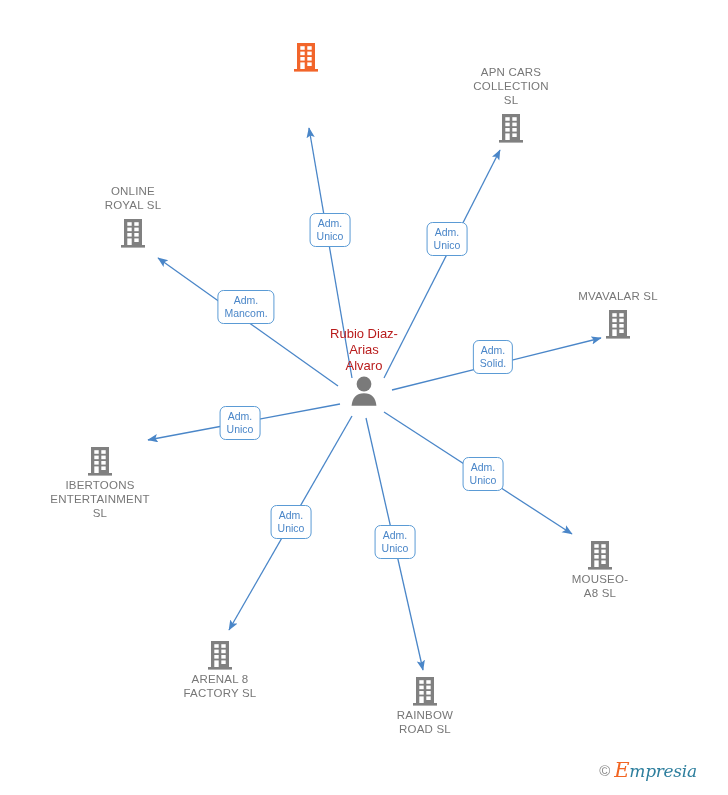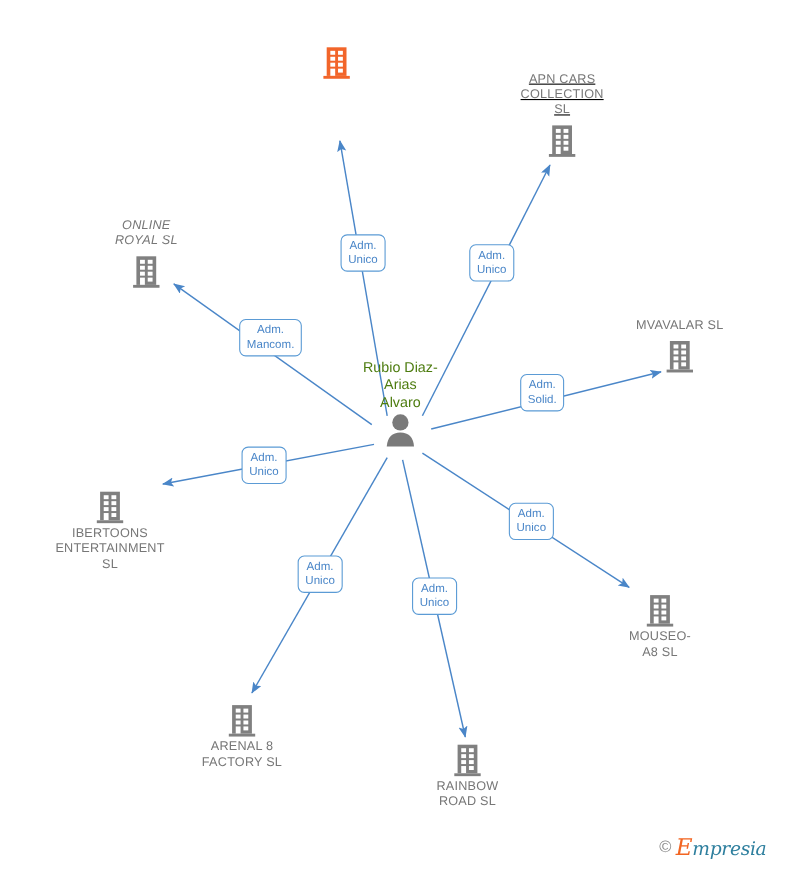--- a/index.html
+++ b/index.html
@@ -44,21 +44,21 @@
   .node-icon {
     display: block;
     line-height: 0;
   }
   .node.label-above .node-label { margin-bottom: 4px; }
   .node.label-below .node-label { margin-top: 0; }
 
   .person-label {
     font-size: 13px;
     line-height: 16px;
-    color: #4d7c0f;
+    color: #b91c1c;
     white-space: pre-line;
   }
 
   .edge-label {
     position: absolute;
     border: 1.3px solid #5b9bd5;
     border-radius: 6px;
     background: #ffffff;
     color: #4a86c8;
     font-size: 10.5px;
@@ -135,38 +135,38 @@
             <rect x="18.3" y="6.2" width="4.4" height="3.6" fill="#ffffff"></rect>
             <rect x="11.3" y="11.6" width="4.4" height="3.6" fill="#ffffff"></rect>
             <rect x="18.3" y="11.6" width="4.4" height="3.6" fill="#ffffff"></rect>
             <rect x="11.3" y="17" width="4.4" height="3.6" fill="#ffffff"></rect>
             <rect x="18.3" y="17" width="4.4" height="3.6" fill="#ffffff"></rect>
             <rect x="18.3" y="22.4" width="4.4" height="3.6" fill="#ffffff"></rect>
             <rect x="11.3" y="22.4" width="4.4" height="6.6" fill="#ffffff"></rect>
             <rect x="5" y="29" width="24" height="2.6" fill="#f2652a"></rect>
           </svg></span>
       </div>
-      <div class="node label-above" style="left: 511px; top: 65px; text-decoration: underline;">
+      <div class="node label-above" style="left: 511px; top: 65px;">
         <div class="node-label">APN CARS
 COLLECTION
 SL</div>
         <span class="node-icon"><svg width="34" height="34" viewBox="0 0 34 34">
             <rect x="8" y="3" width="18" height="26" fill="#808080"></rect>
             <rect x="11.3" y="6.2" width="4.4" height="3.6" fill="#ffffff"></rect>
             <rect x="18.3" y="6.2" width="4.4" height="3.6" fill="#ffffff"></rect>
             <rect x="11.3" y="11.6" width="4.4" height="3.6" fill="#ffffff"></rect>
             <rect x="18.3" y="11.6" width="4.4" height="3.6" fill="#ffffff"></rect>
             <rect x="11.3" y="17" width="4.4" height="3.6" fill="#ffffff"></rect>
             <rect x="18.3" y="17" width="4.4" height="3.6" fill="#ffffff"></rect>
             <rect x="18.3" y="22.4" width="4.4" height="3.6" fill="#ffffff"></rect>
             <rect x="11.3" y="22.4" width="4.4" height="6.6" fill="#ffffff"></rect>
             <rect x="5" y="29" width="24" height="2.6" fill="#808080"></rect>
           </svg></span>
       </div>
-      <div class="node label-above" style="left: 133px; top: 198px; font-style: italic;">
+      <div class="node label-above" style="left: 133px; top: 184px;">
         <div class="node-label">ONLINE
 ROYAL  SL</div>
         <span class="node-icon"><svg width="34" height="34" viewBox="0 0 34 34">
             <rect x="8" y="3" width="18" height="26" fill="#808080"></rect>
             <rect x="11.3" y="6.2" width="4.4" height="3.6" fill="#ffffff"></rect>
             <rect x="18.3" y="6.2" width="4.4" height="3.6" fill="#ffffff"></rect>
             <rect x="11.3" y="11.6" width="4.4" height="3.6" fill="#ffffff"></rect>
             <rect x="18.3" y="11.6" width="4.4" height="3.6" fill="#ffffff"></rect>
             <rect x="11.3" y="17" width="4.4" height="3.6" fill="#ffffff"></rect>
             <rect x="18.3" y="17" width="4.4" height="3.6" fill="#ffffff"></rect>

